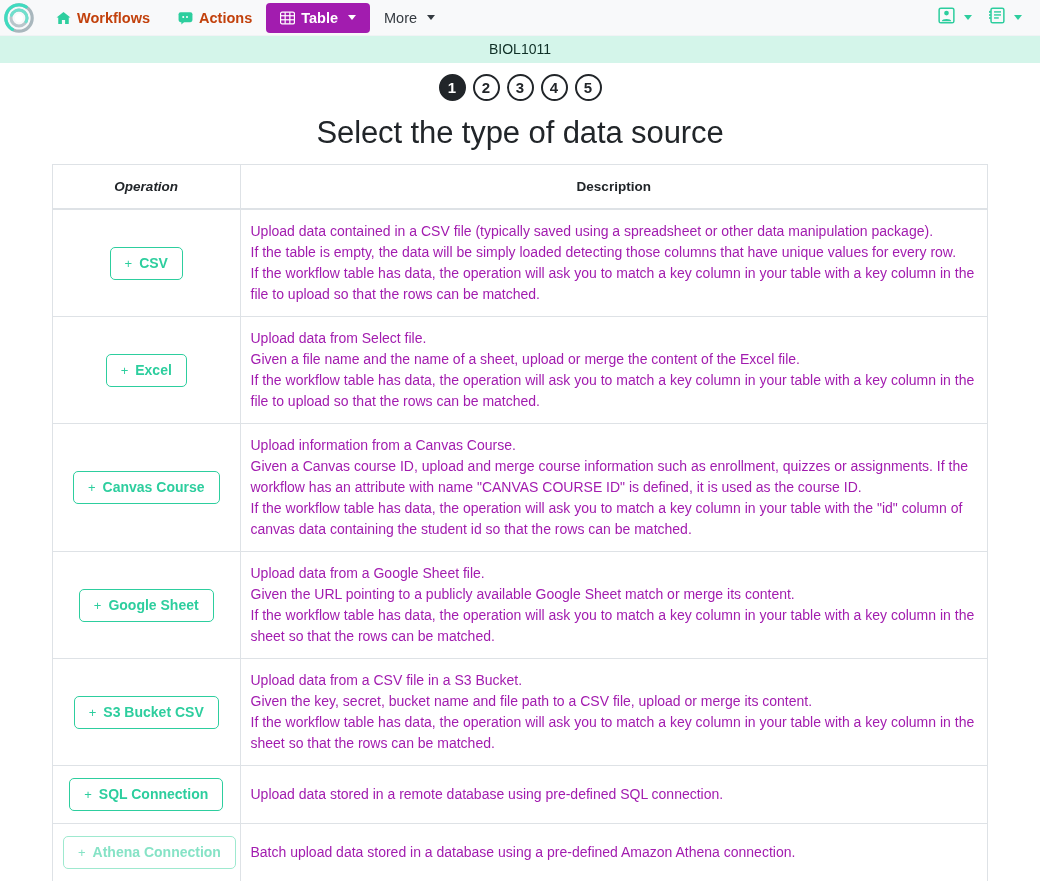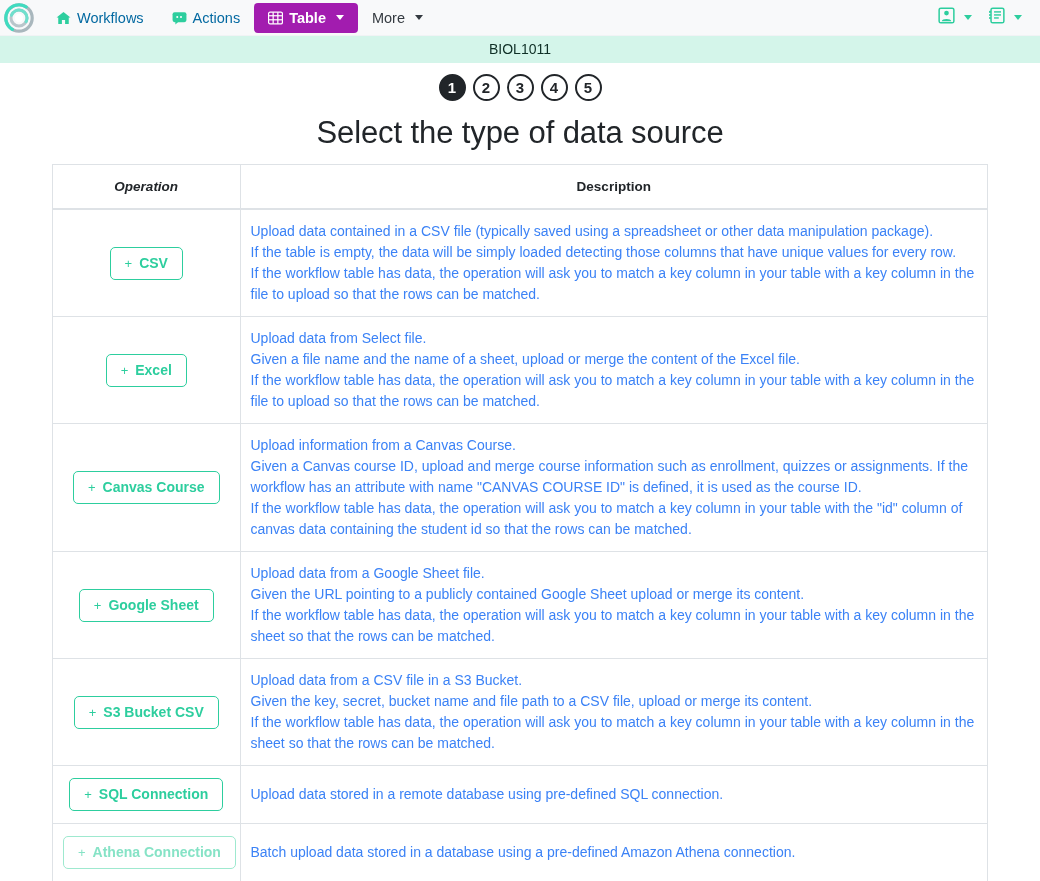--- a/index.html
+++ b/index.html
@@ -32,21 +32,21 @@
     display: flex; align-items: center; gap: 6px;
     color: #2dce9e;
     font-size: 14.5px;
     font-weight: 400;
     padding: 7px 14px;
     border-radius: 4px;
     white-space: nowrap;
     cursor: pointer;
     text-decoration: none;
   }
-  .nav-link.plain { color: #0369a1; font-weight: 400; text-align: center; }
+  .nav-link.plain { color: #c2410c; font-weight: 700; text-align: center; }
   .nav-link.active {
     background: #a21caf;
     color: #ffffff;
     font-weight: 600;
   }
   .nav-link .ico { display: flex; align-items: center; }
   .caret {
     width: 0; height: 0;
     border-left: 4.5px solid transparent;
     border-right: 4.5px solid transparent;
@@ -139,21 +139,21 @@
     padding: 12px 10px;
   }
   table.ds-table td.op-cell {
     text-align: center;
     border-right: 1px solid #dee2e6;
   }
   table.ds-table th.col-op { border-right: 1px solid #dee2e6; font-style: italic; }
   table.ds-table td.desc-cell {
     font-size: 14px;
     line-height: 21px;
-    color: #3b82f6;
+    color: #a21caf;
     padding: 11px 10px 11px 10px;
     vertical-align: middle;
   }
   .desc-line { display: block; }
 
   .op-btn {
     display: inline-flex;
     align-items: center;
     gap: 7px;
     border: 1px solid #2dce9e;
@@ -329,21 +329,21 @@
             <span class="desc-line">If the workflow table has data, the operation will ask you to match a key column in your table with the "id" column of canvas data containing the student id so that the rows can be matched.</span>
           </td>
         </tr>
         <tr>
           <td class="op-cell"><button class="op-btn">
               <span class="plus">+</span>
               <span>Google Sheet</span>
             </button></td>
           <td class="desc-cell">
             <span class="desc-line">Upload data from a Google Sheet file.</span>
-            <span class="desc-line">Given the URL pointing to a publicly contained Google Sheet upload or merge its content.</span>
+            <span class="desc-line">Given the URL pointing to a publicly available Google Sheet match or merge its content.</span>
             <span class="desc-line">If the workflow table has data, the operation will ask you to match a key column in your table with a key column in the sheet so that the rows can be matched.</span>
           </td>
         </tr>
         <tr>
           <td class="op-cell"><button class="op-btn">
               <span class="plus">+</span>
               <span>S3 Bucket CSV</span>
             </button></td>
           <td class="desc-cell">
             <span class="desc-line">Upload data from a CSV file in a S3 Bucket.</span>

